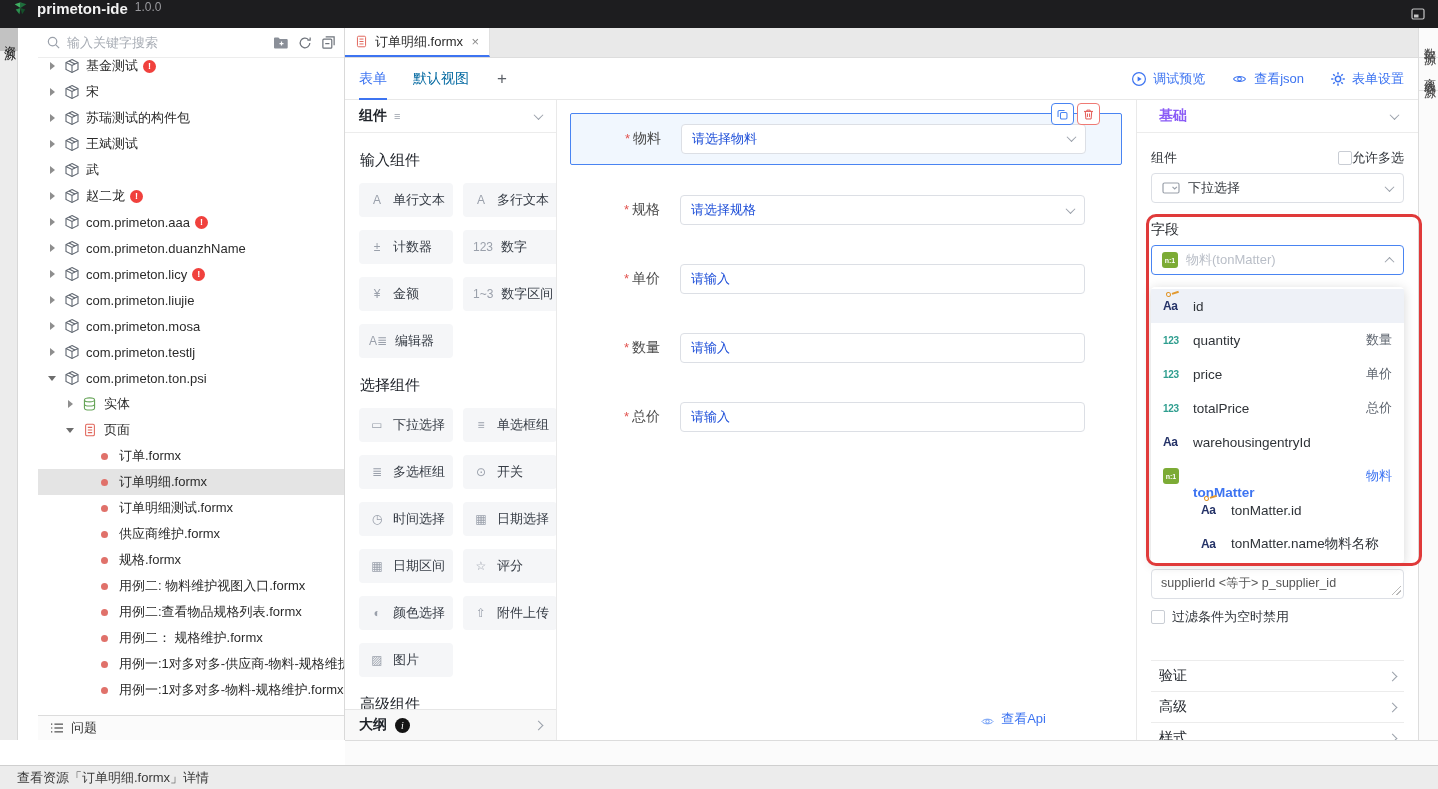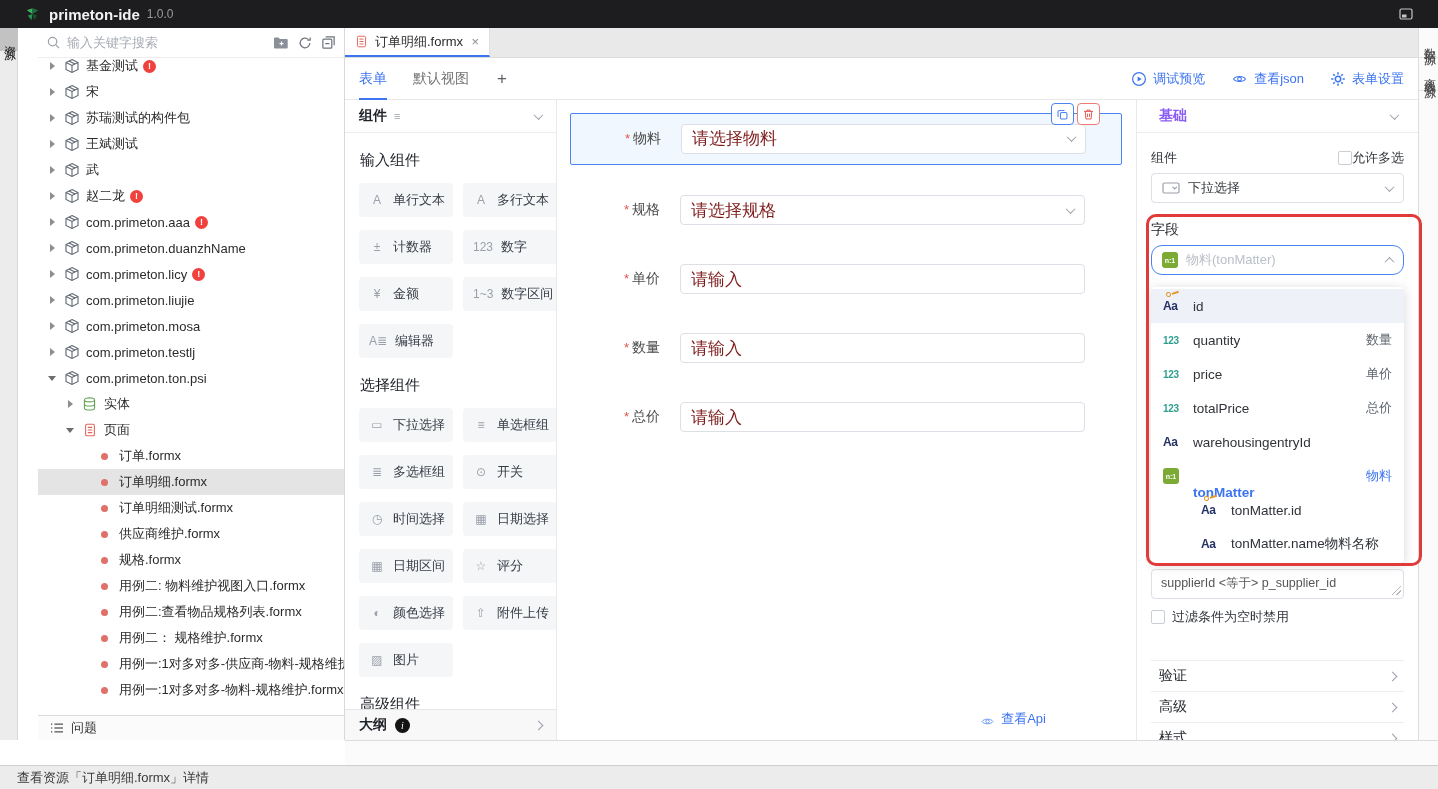--- a/index.html
+++ b/index.html
@@ -1,21 +1,21 @@
 <!DOCTYPE html>
 <html><head>
 <meta charset="utf-8">
 <style>
   * { margin:0; padding:0; box-sizing:border-box; }
   html,body { background:#ffffff; }
   body { font-family:"Liberation Sans","DejaVu Sans",sans-serif; }
   .screen { position:relative; width:1438px; height:789px; overflow:hidden; background:#fff; }
 
   
-  .titlebar { position:absolute; left:0; top:0; width:1438px; height:28px; background:#1d1d1f; display:flex; align-items:center; padding:0 24px; }
+  .titlebar { position:absolute; left:0; top:0; width:1438px; height:28px; background:#1d1d1f; display:flex; padding:0 12px; }
   .titlebar .app-name { color:#f2f2f2; font-size:15px; font-weight:bold; margin-left:8px; }
   .titlebar .app-version { color:#9a9a9e; font-size:12px; margin-left:7px; }
   .titlebar .tb-right { margin-left:auto; display:flex; align-items:center; }
 
   
   .left-rail { position:absolute; left:0; top:28px; width:18px; height:712px; background:#ececec; border-right:1px solid #d8d8d8; }
   .left-rail .rail-tab { width:18px; padding:8px 0 9px; background:#c2c2c2; color:#1c1c1c; font-size:12px; writing-mode:vertical-rl; text-orientation:upright; text-align:center; letter-spacing:3px; }
 
   
   .explorer { position:absolute; left:18px; top:28px; width:327px; height:712px; background:#fff; border-right:1px solid #d9d9d9; display:flex; flex-direction:column;padding-left:20px; }
@@ -48,21 +48,21 @@
   .bottombar { position:absolute; left:345px; top:740px; width:1093px; height:25px; background:#fbfbfb; border-top:1px solid #dcdcdc; }
   .statusbar { position:absolute; left:0; top:765px; width:1438px; height:24px; background:#ececec; border-top:1px solid #cfcfcf; display:flex; align-items:center; padding:0 17px; font-size:13px; color:#3a3a3a; }
 
   
   .main { position:absolute; left:345px; top:28px; width:1073px; height:712px; display:flex; flex-direction:column; }
   .tabstrip { height:30px; background:#e9e9e9; display:flex; flex:none; border-bottom:1px solid #dddddd; }
   .editor-tab { width:145px; background:#ffffff; border-right:1px solid #e0e0e0; border-bottom:2px solid #3d74f1; display:flex; align-items:center; padding:0 10px; gap:7px; font-size:13px; color:#2b2b2b; }
   .editor-tab .close-x { margin-left:auto; color:#8b8b8b; font-size:13px; }
 
   .designer-bar { height:42px; background:#fff; border-bottom:1px solid #e8e8e8; display:flex; align-items:center; padding:0 14px; flex:none; }
-  .dtab { font-size:14px; color:#737373; margin-right:26px; height:42px; display:flex; align-items:center; position:relative; }
+  .dtab { font-size:14px; color:#0369a1; margin-right:26px; height:42px; display:flex; align-items:center; position:relative; }
   .dtab.active { color:#3d74f1; }
   .dtab.active::after { content:""; position:absolute; left:0; right:0; bottom:0; height:2px; background:#3d74f1; }
   .dtab-add { font-size:17px; color:#5a5f66; margin-left:2px; }
   .designer-actions { margin-left:auto; display:flex; align-items:center; gap:26px; }
   .dact { display:flex; align-items:center; gap:6px; color:#3d74f1; font-size:13px; cursor:pointer; }
 
   .workbench { flex:1; display:flex; min-height:0; }
 
   
   .palette { width:212px; flex:none; border-right:1px solid #e9e9e9; display:flex; flex-direction:column; background:#fff; }
@@ -79,21 +79,21 @@
   .pal-footer .outline-label { font-size:14px; font-weight:bold; color:#1f2329; }
   .info-badge { width:15px; height:15px; border-radius:50%; background:#141414; color:#fff; font-size:10px; font-style:italic; font-family:"Liberation Serif",serif; display:inline-flex; align-items:center; justify-content:center; }
   .pal-footer .chev { margin-left:auto; }
 
   
   .canvas { flex:1; background:#fff; position:relative; padding:13px 0 0 0; min-width:0; }
   .field-row { display:flex; align-items:center; margin:0 0 39px 0; height:30px; }
   .field-label { width:103px; flex:none; text-align:right; font-size:14px; color:#4c4c4c; padding-right:0; }
   .req-star { color:#e25450; margin-right:3px; font-size:13px; }
   .field-control { width:405px; margin-left:20px; height:30px; border:1px solid #dcdfe5; border-radius:4px; background:#fff; display:flex; align-items:center; padding:0 10px; position:relative; }
-  .field-ph { font-size:17px; color:#7f1d1d; }
+  .field-ph { font-size:13px; color:#1d4ed8; }
   .field-control .chev { position:absolute; right:10px; }
   .field-row.selected { border:1px solid #4984f2; background:#f1f7fe; border-radius:2px; margin:0 14px 30px 13px; padding:10px 0 11px 0; height:52px; position:relative; }
   .field-row.selected .field-label { width:90px; }
   .sel-actions { display:none; }
   .field-row.selected .sel-actions { display:flex; position:absolute; top:-11px; right:21px; gap:3px; z-index:3; }
   .sel-btn { width:23px; height:22px; background:#fff; border-radius:4px; display:flex; align-items:center; justify-content:center; cursor:pointer; }
   .sel-btn.copy { border:1px solid #4984f2; }
   .sel-btn.del { border:1px solid #ef7a74; }
   .view-api { position:absolute; right:90px; bottom:12px; display:flex; align-items:flex-end; gap:6px; color:#3d74f1; font-size:13px; cursor:pointer; }
 
@@ -102,21 +102,21 @@
   .insp-header { height:33px; flex:none; border-bottom:1px solid #ececec; display:flex; align-items:center; padding:0 20px 0 22px; font-size:14px; font-weight:bold; color:#8b5cf6; }
   .insp-header .chev { margin-left:auto; }
   .insp-body { flex:1; padding:0 14px; position:relative; min-height:0; }
   .comp-row { margin-top:16px; display:flex; align-items:center; }
   .insp-label { font-size:13px; color:#33373d; }
   .multi-check { margin-left:auto; display:flex; align-items:center; gap:0; font-size:13px; color:#33373d; }
   .checkbox { width:14px; height:14px; border:1px solid #c9cdd4; border-radius:2px; background:#fff; flex:none; }
   .insp-select { margin-top:6px; height:30px; border:1px solid #dcdfe5; border-radius:4px; display:flex; align-items:center; padding:0 10px; gap:8px; font-size:13px; color:#33373d; background:#fff; }
   .insp-select .chev { margin-left:auto; }
   .field-section-label { margin-top:18px; font-size:14px; color:#23262b; }
-  .field-select { margin-top:6px; height:30px; border:1px solid #4984f2; border-radius:11px; display:flex; align-items:center; padding:0 10px; gap:8px; background:#fff; }
+  .field-select { margin-top:6px; height:30px; border:1px solid #4984f2; border-radius:4px; display:flex; align-items:center; padding:0 10px; gap:8px; background:#fff; }
   .field-select .value { font-size:13px; color:#b9bec7; }
   .field-select .chev { margin-left:auto; }
 
   .rel-icon { width:16px; height:16px; border-radius:3px; background:#7cab35; color:#fff; font-size:7px; font-weight:bold; display:inline-flex; align-items:center; justify-content:center; flex:none; letter-spacing:0; }
 
   .dropdown { margin-top:12px; height:276px; background:#fff; border-radius:4px; box-shadow:0 2px 12px rgba(0,0,0,0.16); position:relative; z-index:10; overflow:hidden; padding-top:2px; }
   .opt { height:34px; display:flex; align-items:center; padding:0 12px; gap:10px; cursor:pointer; }
   .opt.highlight { background:#eef1f7; }
   .opt.indent { padding-left:50px; }
   .opt-ic { position:relative; width:20px; flex:none; display:inline-flex; align-items:center; }

